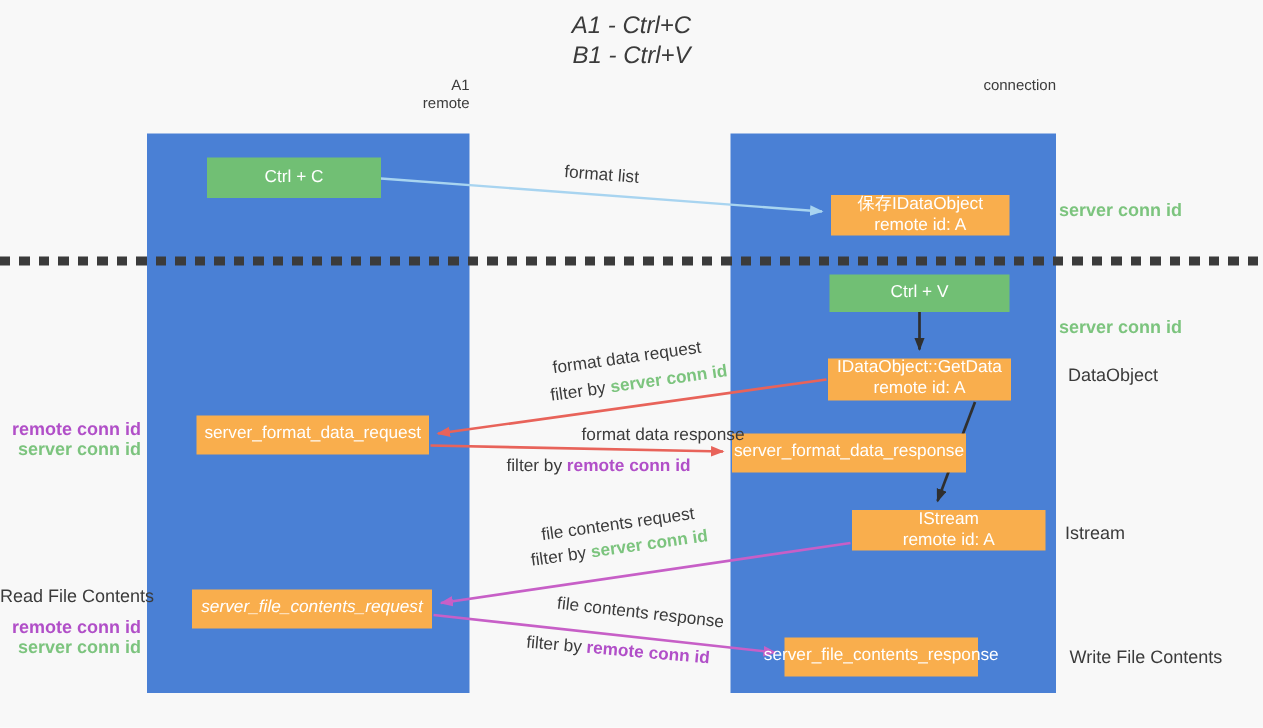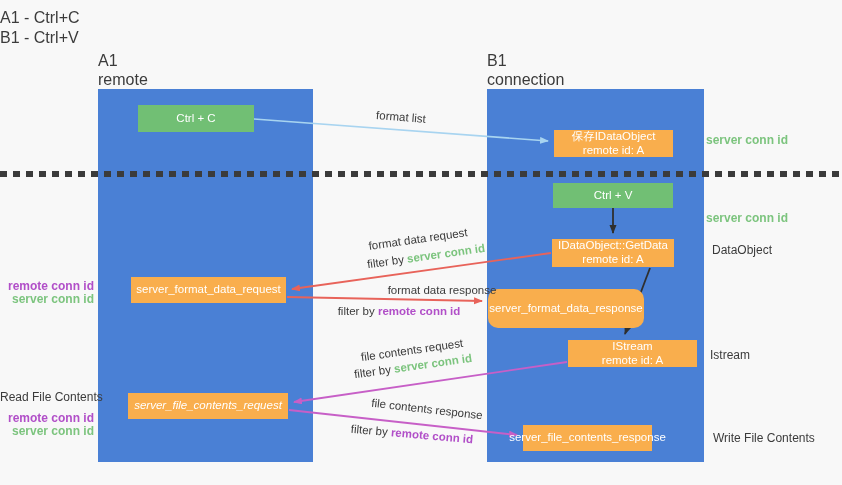--- a/index.html
+++ b/index.html
@@ -4,25 +4,25 @@
 <style>
   :root {
     --background:#f8f8f8; --column-blue:#4a80d5; --box-green:#71bf74; --box-orange:#f9ae4d;
     --arrow-blue:#a8d4f0; --arrow-red:#e8635a; --arrow-magenta:#c75fc7; --arrow-black:#2f2f2f;
     --text-dark:#3b3b3b; --label-green:#7cc47e; --label-purple:#b14fc8;
   }
   * { box-sizing:border-box; }
   body { margin:0; font-family:"Liberation Sans", sans-serif; background:#fff; }
   .canvas { position:relative; width:842px; height:485px; background:var(--background); overflow:hidden; }
 
-  .title { position:absolute; top:8px; left:0; width:842px; text-align:left;
-           font-size:16px; color:var(--text-dark); line-height:1.28; }
+  .title { position:absolute; top:8px; left:0; width:842px; text-align:center;
+           font-size:16px; color:var(--text-dark); line-height:1.28;font-style:italic; }
 
-  .lifeline-header { position:absolute; top:52px; text-align:left; color:var(--text-dark);
-                     font-size:16px; line-height:1.18; }
+  .lifeline-header { position:absolute; top:52px; text-align:right; color:var(--text-dark);
+                     font-size:10px; line-height:1.18; }
   .header-left { left:98px; width:215px; }
   .header-right { left:487px; width:217px; }
 
   .col { position:absolute; top:89px; height:373px; background:var(--column-blue); }
   .col-left { left:98px; width:215px; }
   .col-right { left:487px; width:217px; }
 
   .dotted-line { position:absolute; top:171px; left:0; width:842px; height:6px;
     background:repeating-linear-gradient(90deg, var(--text-dark) 0 7px, transparent 7px 13px); }
 
@@ -63,21 +63,20 @@
   <div class="title">
     <div>A1 - Ctrl+C</div>
     <div>B1 - Ctrl+V</div>
   </div>
 
   <div class="lifeline-header header-left">
     <div>A1</div>
     <div>remote</div>
   </div>
   <div class="lifeline-header header-right">
-    <div>B1</div>
     <div>connection</div>
   </div>
 
   <div class="col col-left"></div>
   <div class="col col-right"></div>
 
   <div class="dotted-line"></div>
 
   <svg class="arrows" viewBox="0 0 842 485">
     <defs>
@@ -118,21 +117,21 @@
 
   <div class="node orange-box" style="left:552px; top:239px; width:122px; height:28px;">
     <span>IDataObject::GetData</span>
     <span>remote id: A</span>
   </div>
 
   <div class="node orange-box" style="left:131px; top:277px; width:155px; height:26px;">
     <span>server_format_data_request</span>
   </div>
 
-  <div class="node orange-box" style="left:488px; top:289px; width:156px; height:39px;border-radius:10px;">
+  <div class="node orange-box" style="left:488px; top:289px; width:156px; height:26px;">
     <span>server_format_data_response</span>
   </div>
 
   <div class="node orange-box" style="left:568px; top:340px; width:129px; height:27px;">
     <span>IStream</span>
     <span>remote id: A</span>
   </div>
 
   <div class="node orange-box" style="left:128px; top:393px; width:160px; height:26px;font-style:italic;">
     <span>server_file_contents_request</span>

